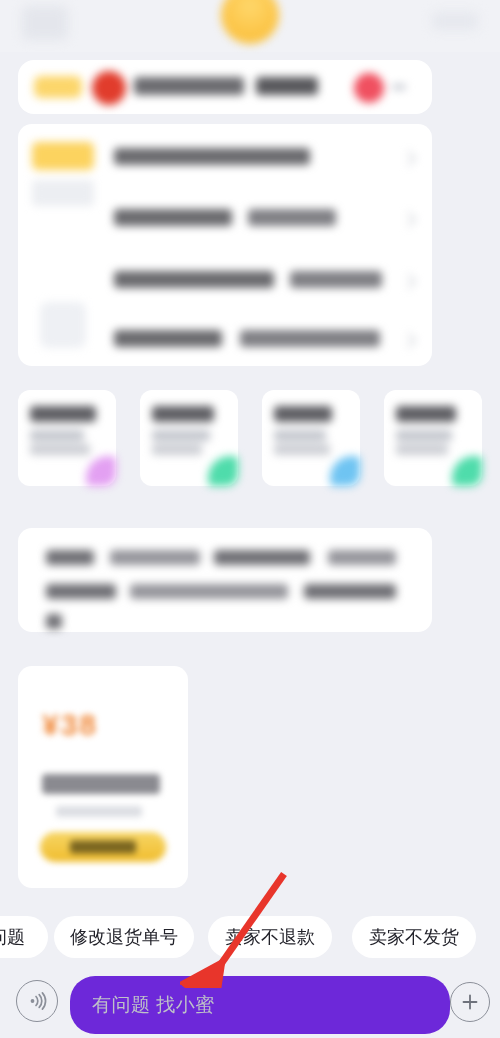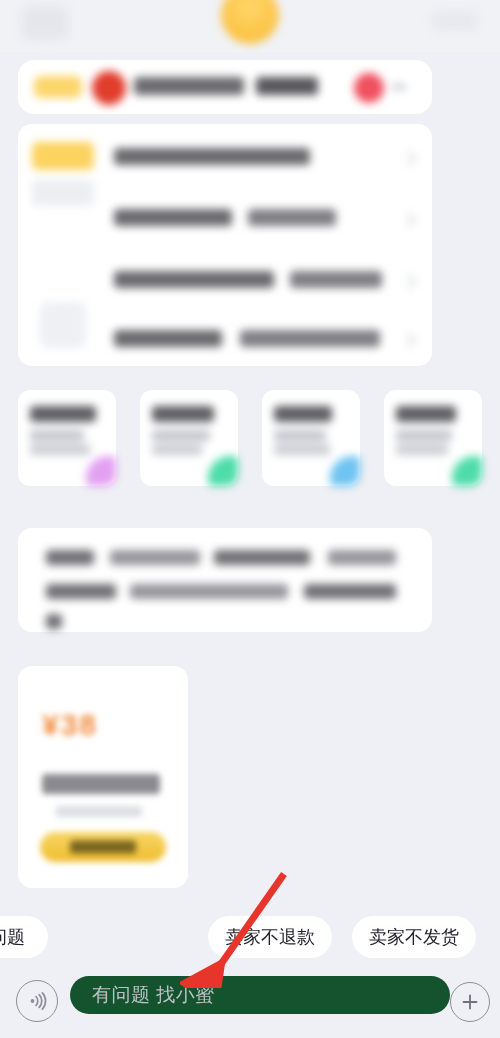--- a/index.html
+++ b/index.html
@@ -181,22 +181,22 @@
     width: 500px; height: 68px;
   }
   .voice-btn {
     position: absolute; left: 16px; top: 10px;
     width: 42px; height: 42px; border-radius: 50%;
     border: 1.6px solid #8b8f99;
     display: flex; align-items: center; justify-content: center;
   }
   .textfield {
     position: absolute; left: 70px; top: 6px;
-    width: 380px; height: 38px;
-    background: #14532d; border-radius: 25px;
+    width: 380px; height: 58px;
+    background: #6d28d9; border-radius: 25px;
     display: flex; align-items: center;
     padding-left: 22px;
   }
   .textfield-ph {
     font-size: 19px; color: #bfc2c8; letter-spacing: .5px;
   }
   .plus-btn {
     position: absolute; right: 10px; top: 12px;
     width: 40px; height: 40px; border-radius: 50%;
     border: 1.6px solid #8b8f99;
@@ -325,20 +325,21 @@
       <div class="prod-name"></div>
       <div class="prod-desc"></div>
       <div class="prod-btn">
         <div class="prod-btn-txt"></div>
       </div>
     </div>
   </div>
 
   <div class="chiprow">
     <div class="chip" style="left:-34px; width:82px;">问题</div>
+    <div class="chip" style="left:54px; width:140px;">修改退货单号</div>
     <div class="chip" style="left:208px; width:124px;">卖家不退款</div>
     <div class="chip" style="left:352px; width:124px;">卖家不发货</div>
   </div>
 
   <div class="inputbar">
 
     <div class="voice-btn">
       <svg width="24" height="24" viewBox="0 0 24 24">
         <circle cx="7.5" cy="12" r="1.9" fill="#8b8f99"></circle>
         <path d="M11 7.5 A 6.5 6.5 0 0 1 11 16.5" fill="none" stroke="#8b8f99" stroke-width="1.7" stroke-linecap="round"></path>

